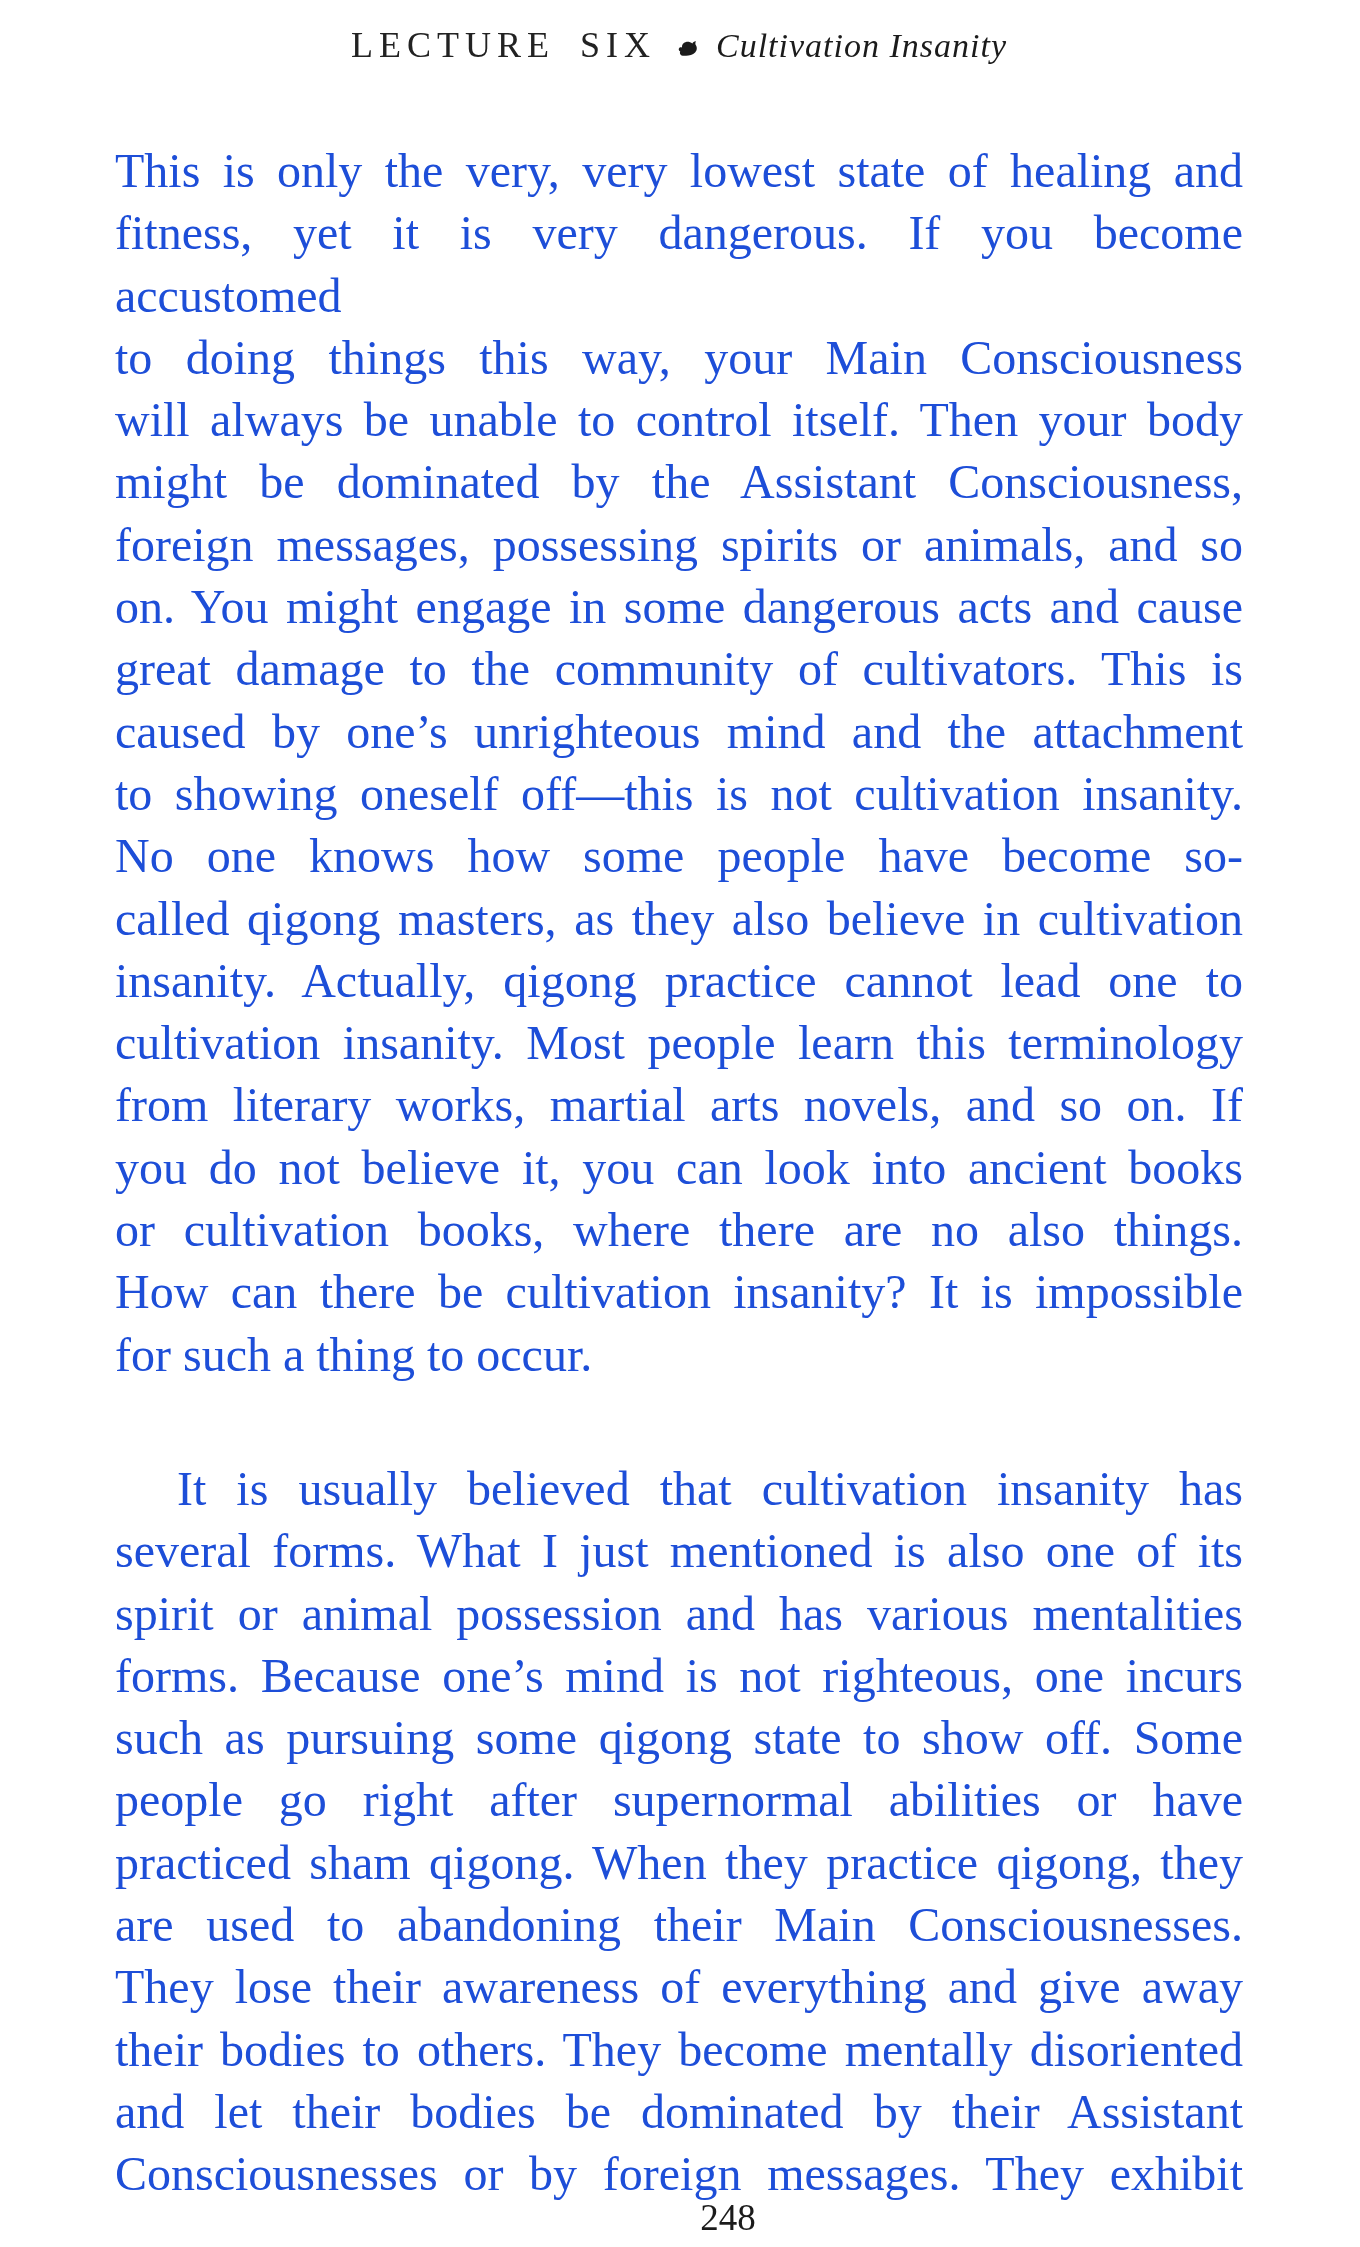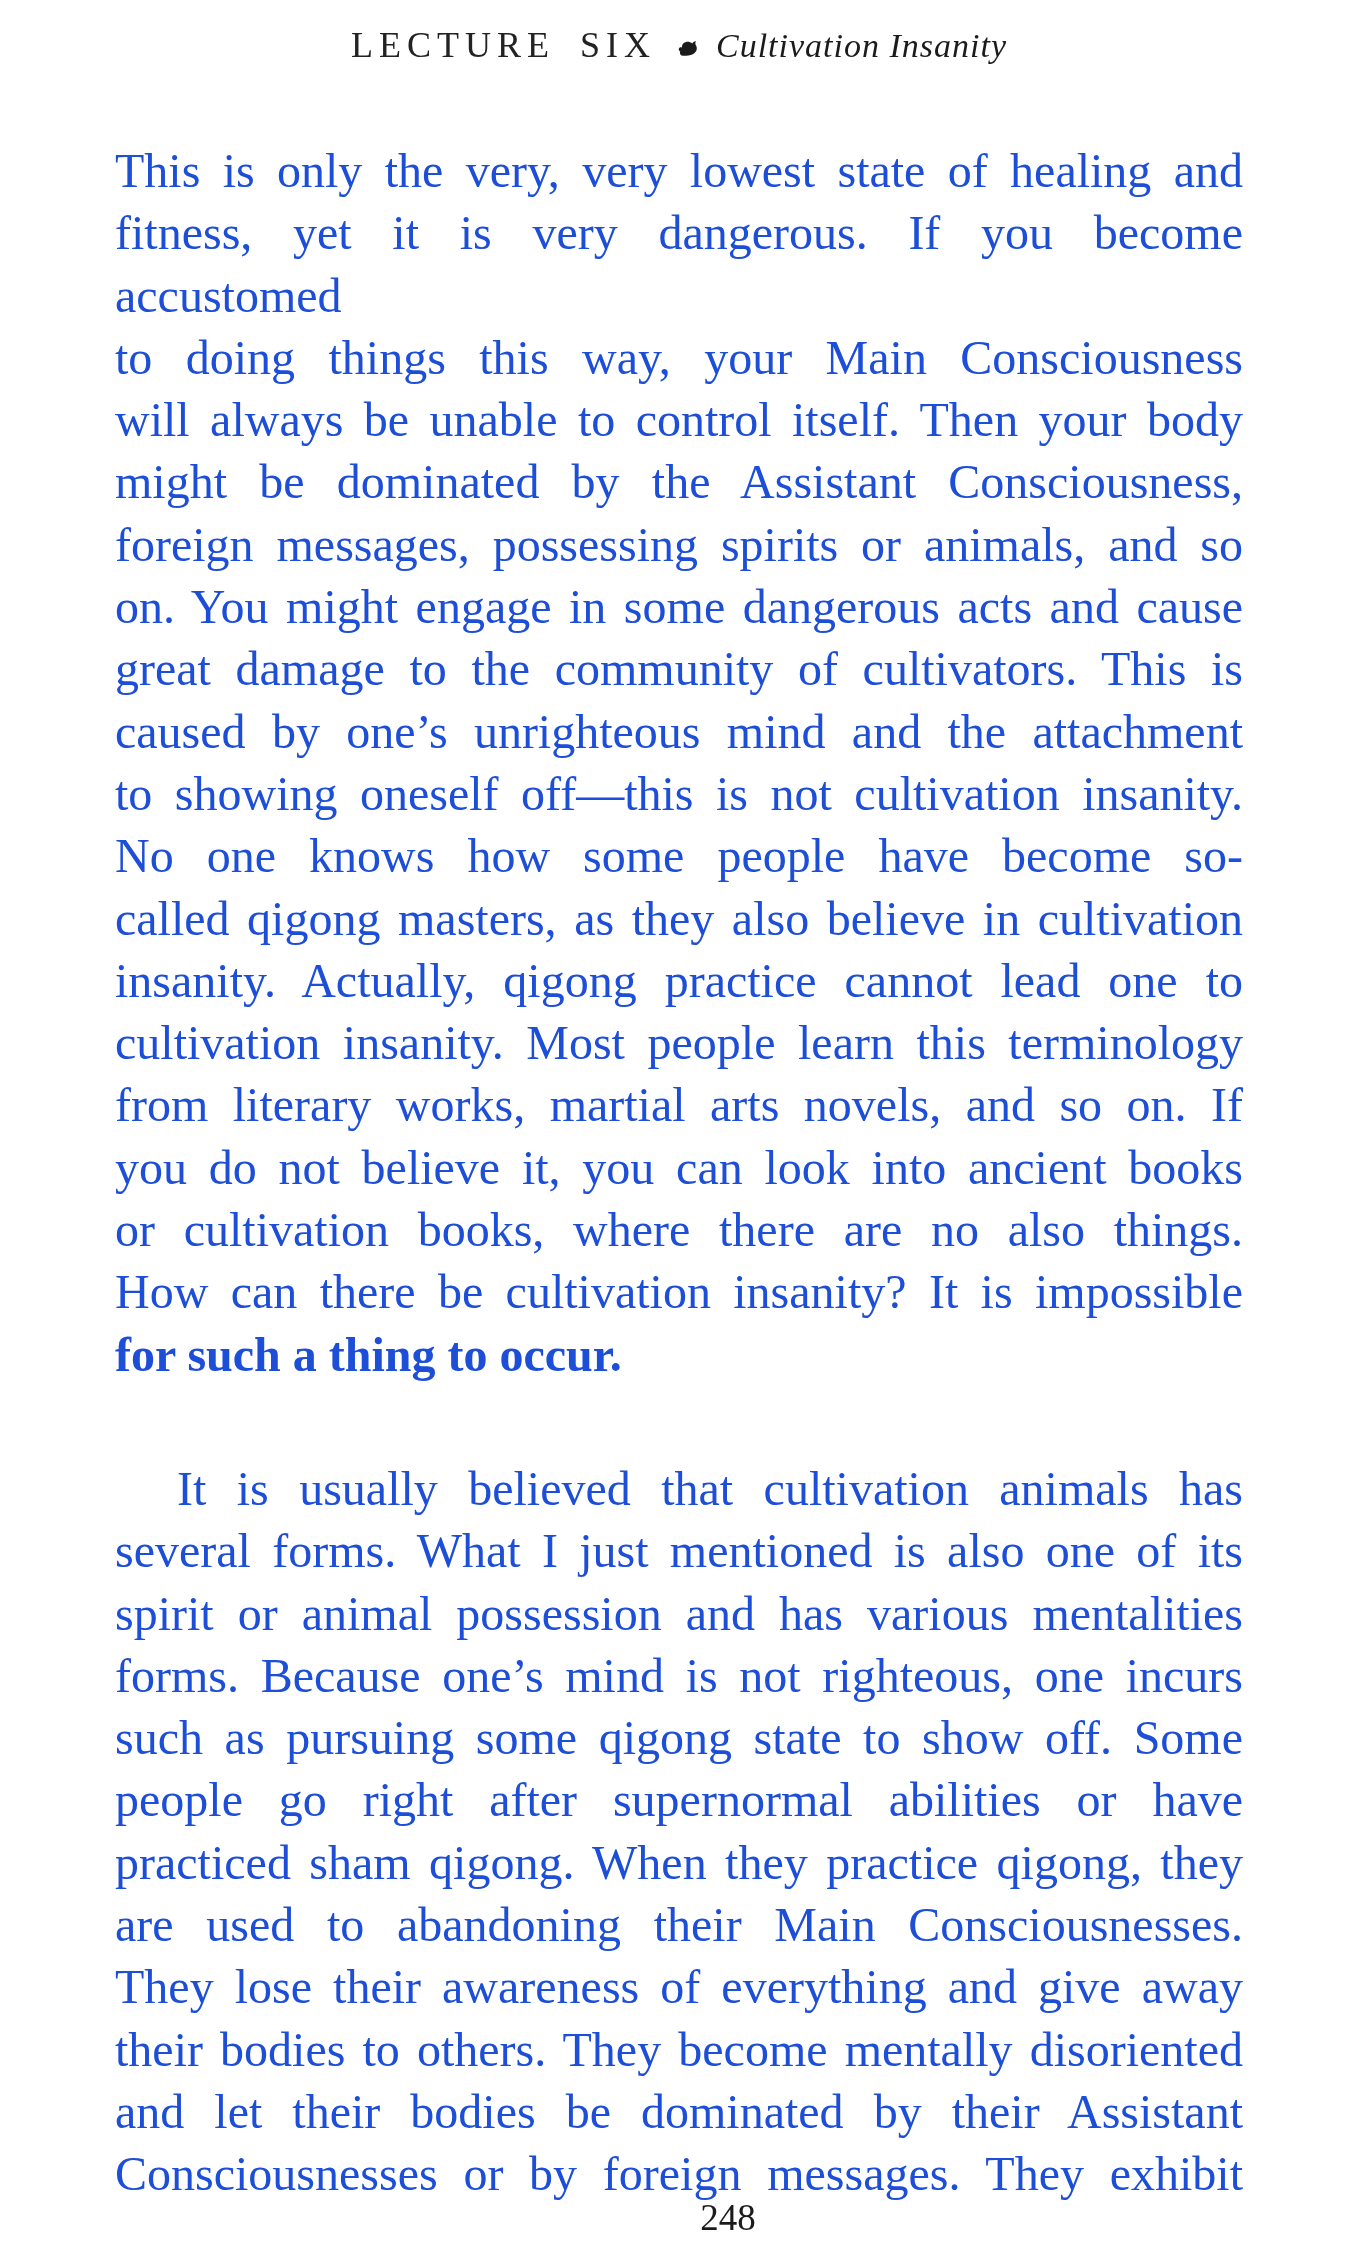--- a/index.html
+++ b/index.html
@@ -62,21 +62,20 @@
   .line {
     font-size: 48px;
     line-height: 62.3px;
     text-align: justify;
     text-align-last: justify;
     color: #1d4ed8;
   }
   .line.flush-left {
     text-align: left;
     text-align-last: left;
-    font-weight: bold;
   }
   
   .folio {
     position: absolute;
     top: 2196px;
     left: 0;
     width: 1360px;
     text-align: center;
     font-size: 37px;
     color: #1b1b1b;
@@ -111,21 +110,21 @@
         <div class="line">called qigong masters, as they also believe in cultivation</div>
         <div class="line">insanity. Actually, qigong practice cannot lead one to</div>
         <div class="line">cultivation insanity. Most people learn this terminology</div>
         <div class="line">from literary works, martial arts novels, and so on. If</div>
         <div class="line">you do not believe it, you can look into ancient books</div>
         <div class="line">or cultivation books, where there are no also things.</div>
         <div class="line">How can there be cultivation insanity? It is impossible</div>
         <div class="line flush-left">for such a thing to occur.</div>
       </div>
     <div class="para para-2">
-        <div class="line" style="padding-left: 62px;">It is usually believed that cultivation animals has</div>
+        <div class="line" style="padding-left: 62px;">It is usually believed that cultivation insanity has</div>
         <div class="line">several forms. What I just mentioned is also one of its</div>
         <div class="line">spirit or animal possession and has various mentalities</div>
         <div class="line">forms. Because one’s mind is not righteous, one incurs</div>
         <div class="line">such as pursuing some qigong state to show off. Some</div>
         <div class="line">people go right after supernormal abilities or have</div>
         <div class="line">practiced sham qigong. When they practice qigong, they</div>
         <div class="line">are used to abandoning their Main Consciousnesses.</div>
         <div class="line">They lose their awareness of everything and give away</div>
         <div class="line">their bodies to others. They become mentally disoriented</div>
         <div class="line">and let their bodies be dominated by their Assistant</div>

